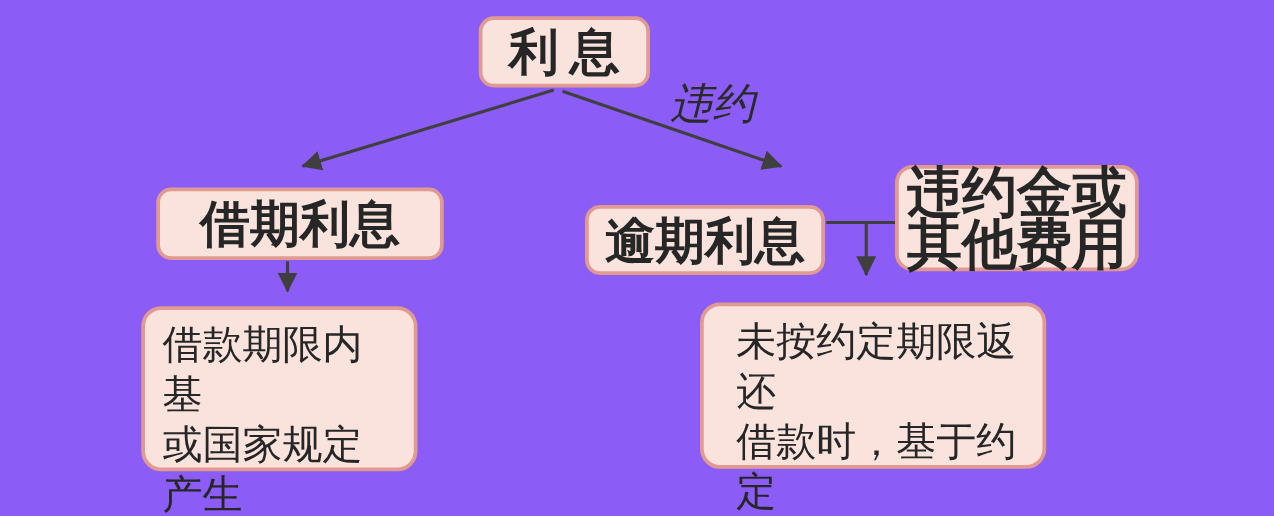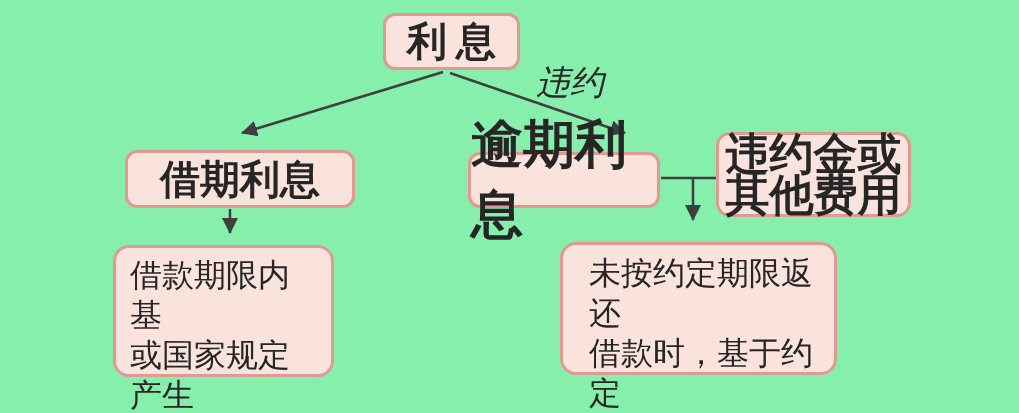--- a/index.html
+++ b/index.html
@@ -4,21 +4,21 @@
 <style>
   html, body {
     margin: 0;
     padding: 0;
     background: #ffffff;
   }
   #canvas {
     position: relative;
     width: 1019px;
     height: 413px;
-    background: #86efac;
+    background: #8b5cf6;
     overflow: hidden;
     font-family: "Liberation Sans", "DejaVu Sans", sans-serif;
     color: var(--text, #262626);
   }
   .node {
     position: absolute;
     box-sizing: border-box;
     background: var(--box_fill, #f9e3dc);
     border: 3px solid var(--box_border, #e09a92);
     display: flex;
@@ -36,23 +36,23 @@
     font-size: 40px;
     letter-spacing: 0.22em;
     text-indent: 0.22em;
   }
   .node-loan {
     left: 125px; top: 150px; width: 230px; height: 58px;
     border-radius: 12px;
     font-size: 40px;
   }
   .node-overdue {
-    left: 468px; top: 152px; width: 192px; height: 56px;
+    left: 468px; top: 164px; width: 192px; height: 56px;
     border-radius: 12px;
-    font-size: 52px;
+    font-size: 40px;
   }
   .node-penalty {
     left: 716px; top: 132px; width: 195px; height: 85px;
     border-radius: 14px;
     font-size: 44px;
     line-height: 41px;
     flex-direction: column;
     white-space: nowrap;
     overflow: visible;
   }

